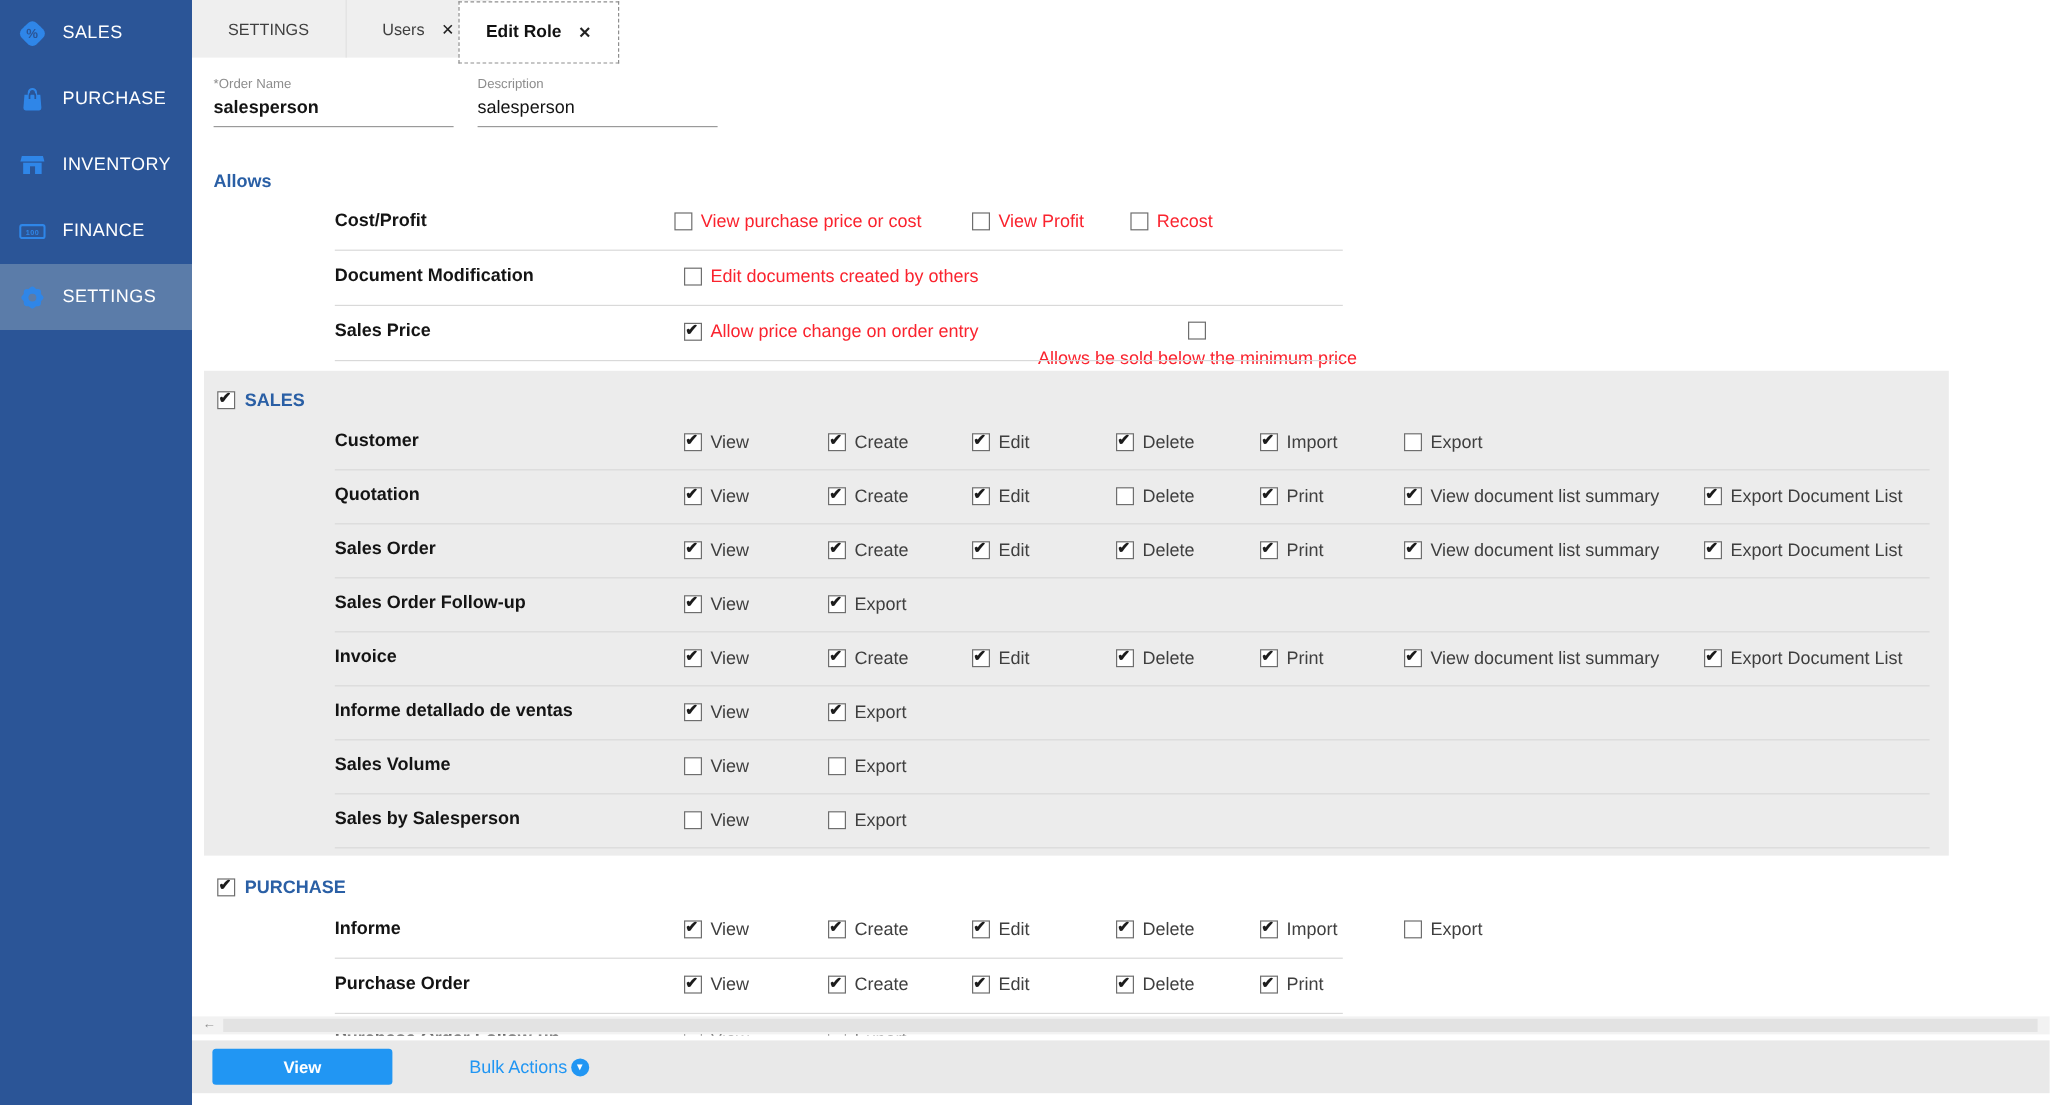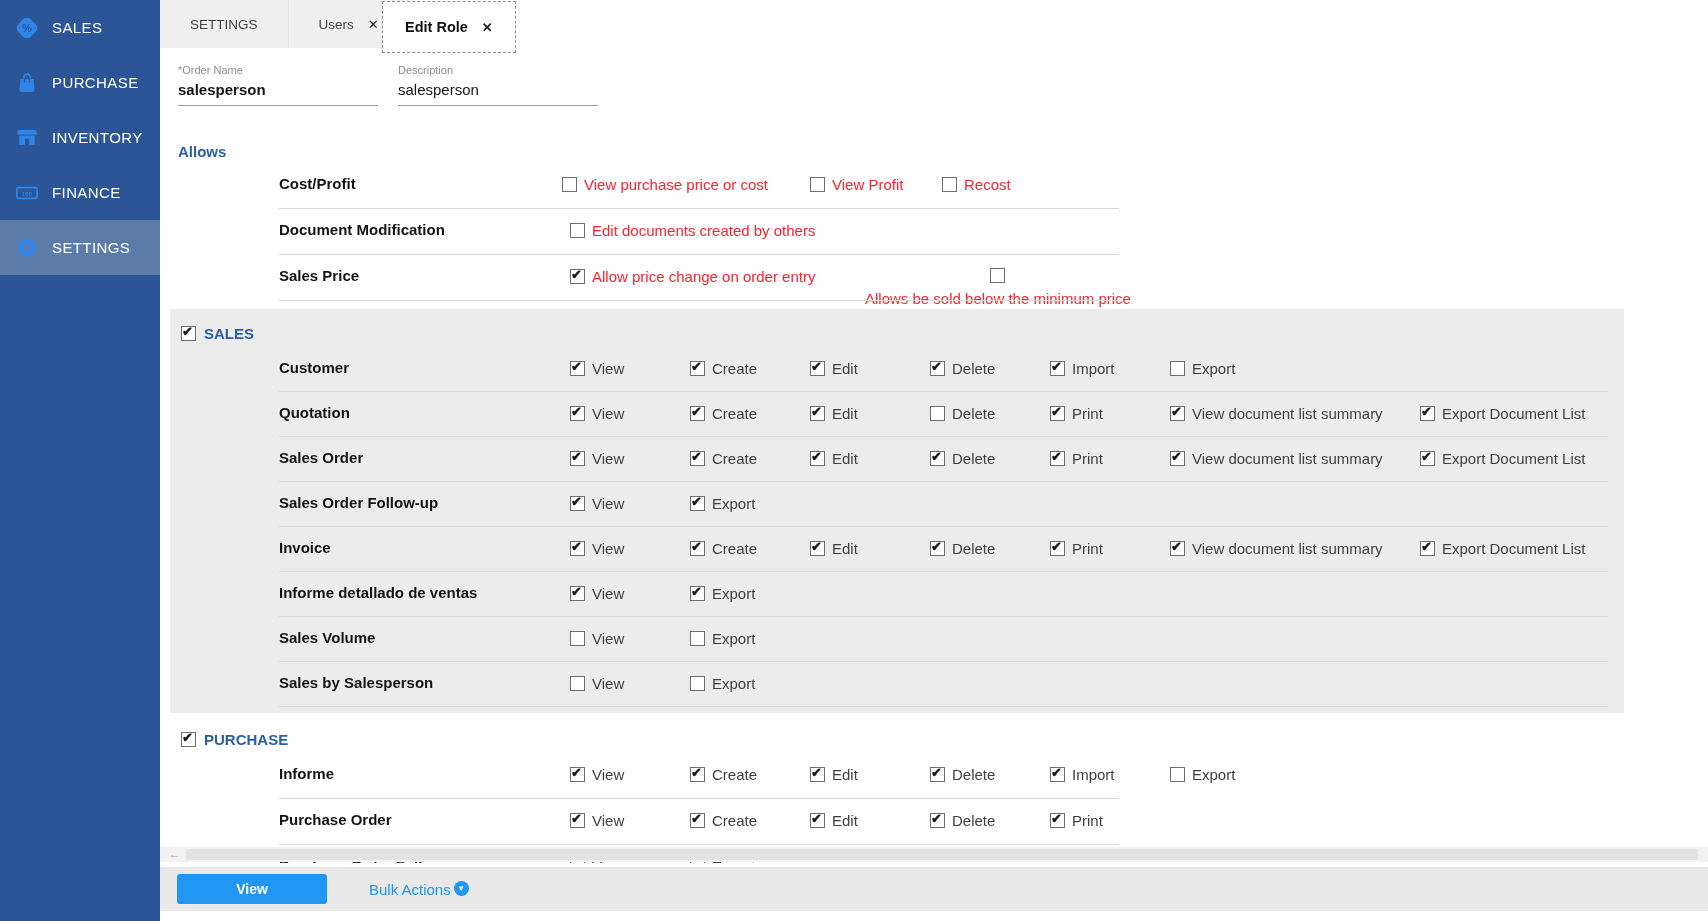--- a/index.html
+++ b/index.html
@@ -62,21 +62,21 @@
   
   .hscroll{position:absolute;left:0;top:847px;width:1548px;height:15px;background:#f2f2f2;}
   .hscroll-arrow{position:absolute;left:9px;top:1px;font-size:11px;color:#8f8f8f;cursor:pointer;}
   .hscroll-thumb{position:absolute;left:26px;right:10px;top:2px;height:11px;background:#e3e3e3;cursor:pointer;}
 
   
   .footer{position:absolute;left:0;top:867px;width:1548px;height:44px;background:#e9e9e9;
           display:flex;align-items:center;}
   .save-btn{margin-left:17px;width:150px;height:30px;background:#2196f3;color:#fff;font-weight:bold;
             font-size:14px;border:none;border-radius:3px;cursor:pointer;font-family:inherit;}
-  .bulk{margin-left:42px;color:#2196f3;font-size:15px;display:flex;align-items:flex-start;gap:3px;cursor:pointer;}
+  .bulk{margin-left:64px;color:#2196f3;font-size:15px;display:flex;align-items:center;gap:3px;cursor:pointer;}
   .bulk-icon{width:15px;height:15px;border-radius:50%;background:#2196f3;color:#fff;font-size:8px;
              display:flex;align-items:center;justify-content:center;}
 </style>
 </head>
 <body>
 
 <div class="canvas">
 
   <div class="sidebar">
       <div class="side-item">

